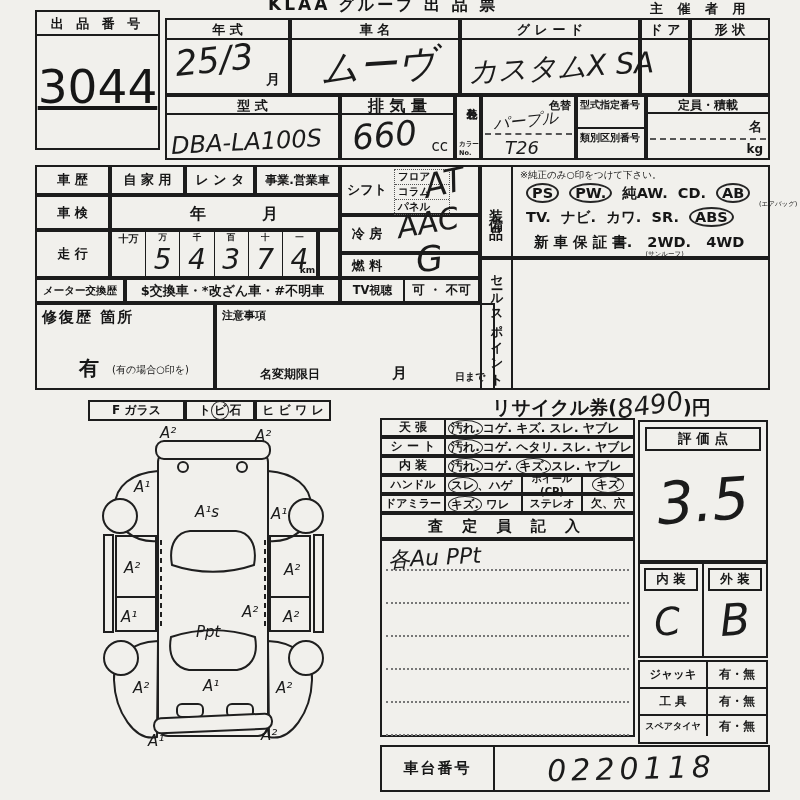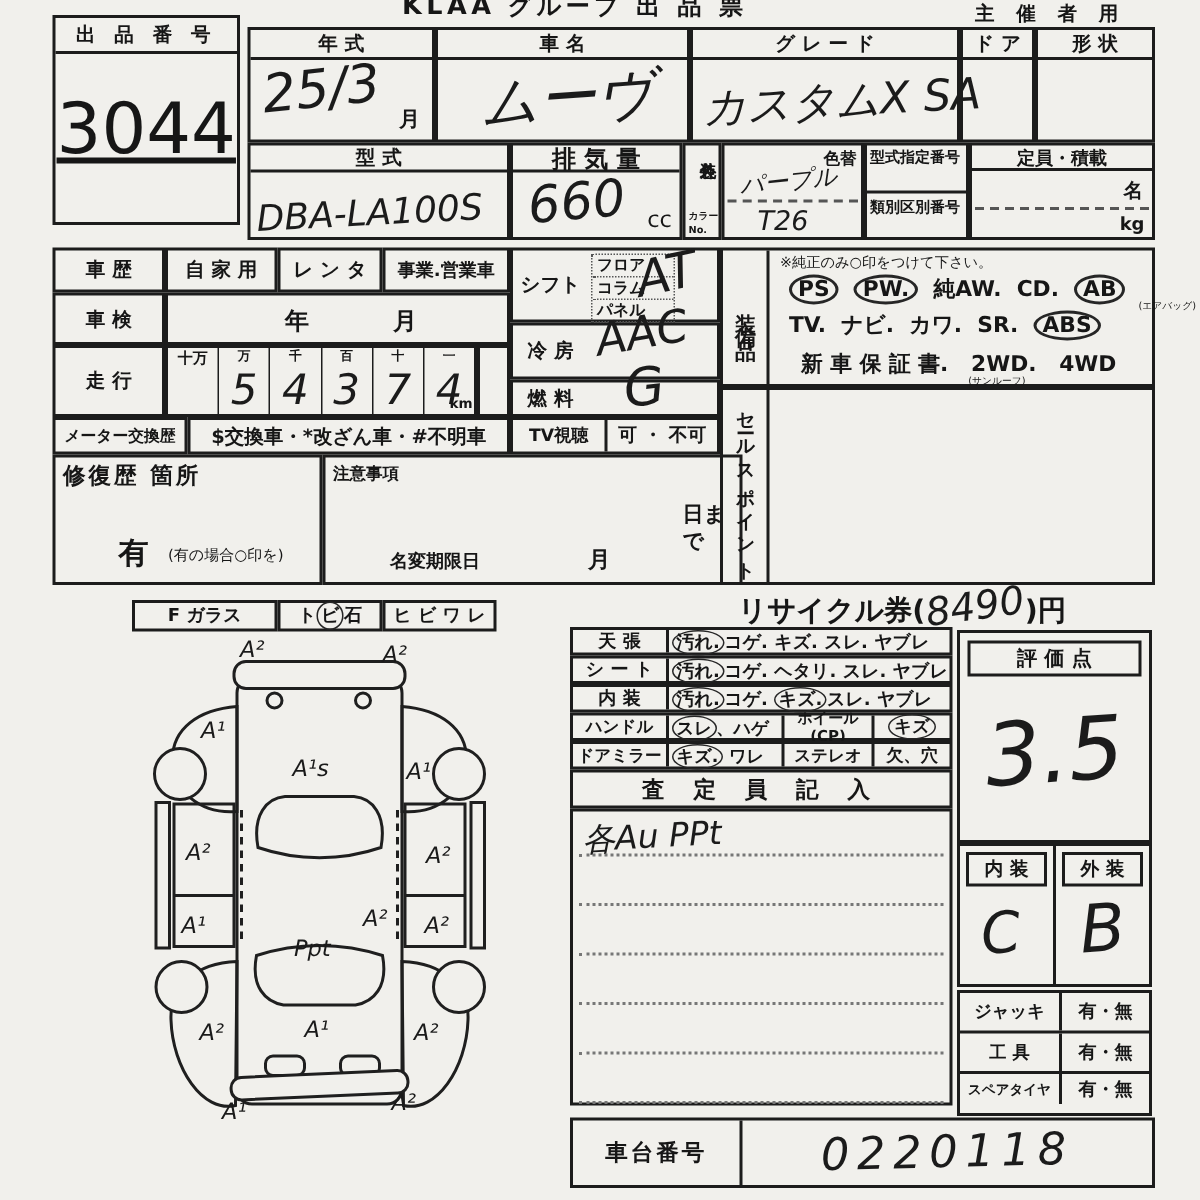--- a/index.html
+++ b/index.html
@@ -134,21 +134,21 @@
 
   <div class="cell" style="left:35px;top:303px;width:180px;height:87px;">
     <div class="b" style="font-size:15px;padding:3px 0 0 5px;letter-spacing:2px;">修復歴  箇所</div>
     <div class="nob b" style="left:42px;bottom:6px;font-size:20px;">有</div>
     <div class="nob" style="left:75px;bottom:11px;font-size:10px;">(有の場合○印を)</div>
   </div>
   <div class="cell" style="left:215px;top:303px;width:280px;height:87px;">
     <div class="b" style="font-size:11px;padding:3px 0 0 5px;">注意事項</div>
     <div class="nob b" style="left:43px;bottom:5px;font-size:12px;">名変期限日</div>
     <div class="nob b" style="left:175px;bottom:5px;font-size:15px;">月</div>
-    <div class="nob b" style="left:238px;bottom:18px;font-size:14px;">日まで</div>
+    <div class="nob b" style="left:238px;bottom:4px;font-size:10px;">日まで</div>
   </div>
 
   <div class="cell" style="left:340px;top:165px;width:140px;height:50px;">
     <div class="ctr b nob" style="left:0;top:0;width:50px;height:46px;font-size:13px;">シフト</div>
     <div class="nob" style="left:52px;top:2px;width:56px;border:1px dotted #555;">
       <div class="shift-opt">フロア</div>
       <div class="shift-opt">コラム</div>
       <div class="shift-opt">パネル</div>
     </div>
     <div class="hw nob" style="left:82px;top:-4px;font-size:33px;transform:rotate(-12deg);z-index:4;">AT</div>

